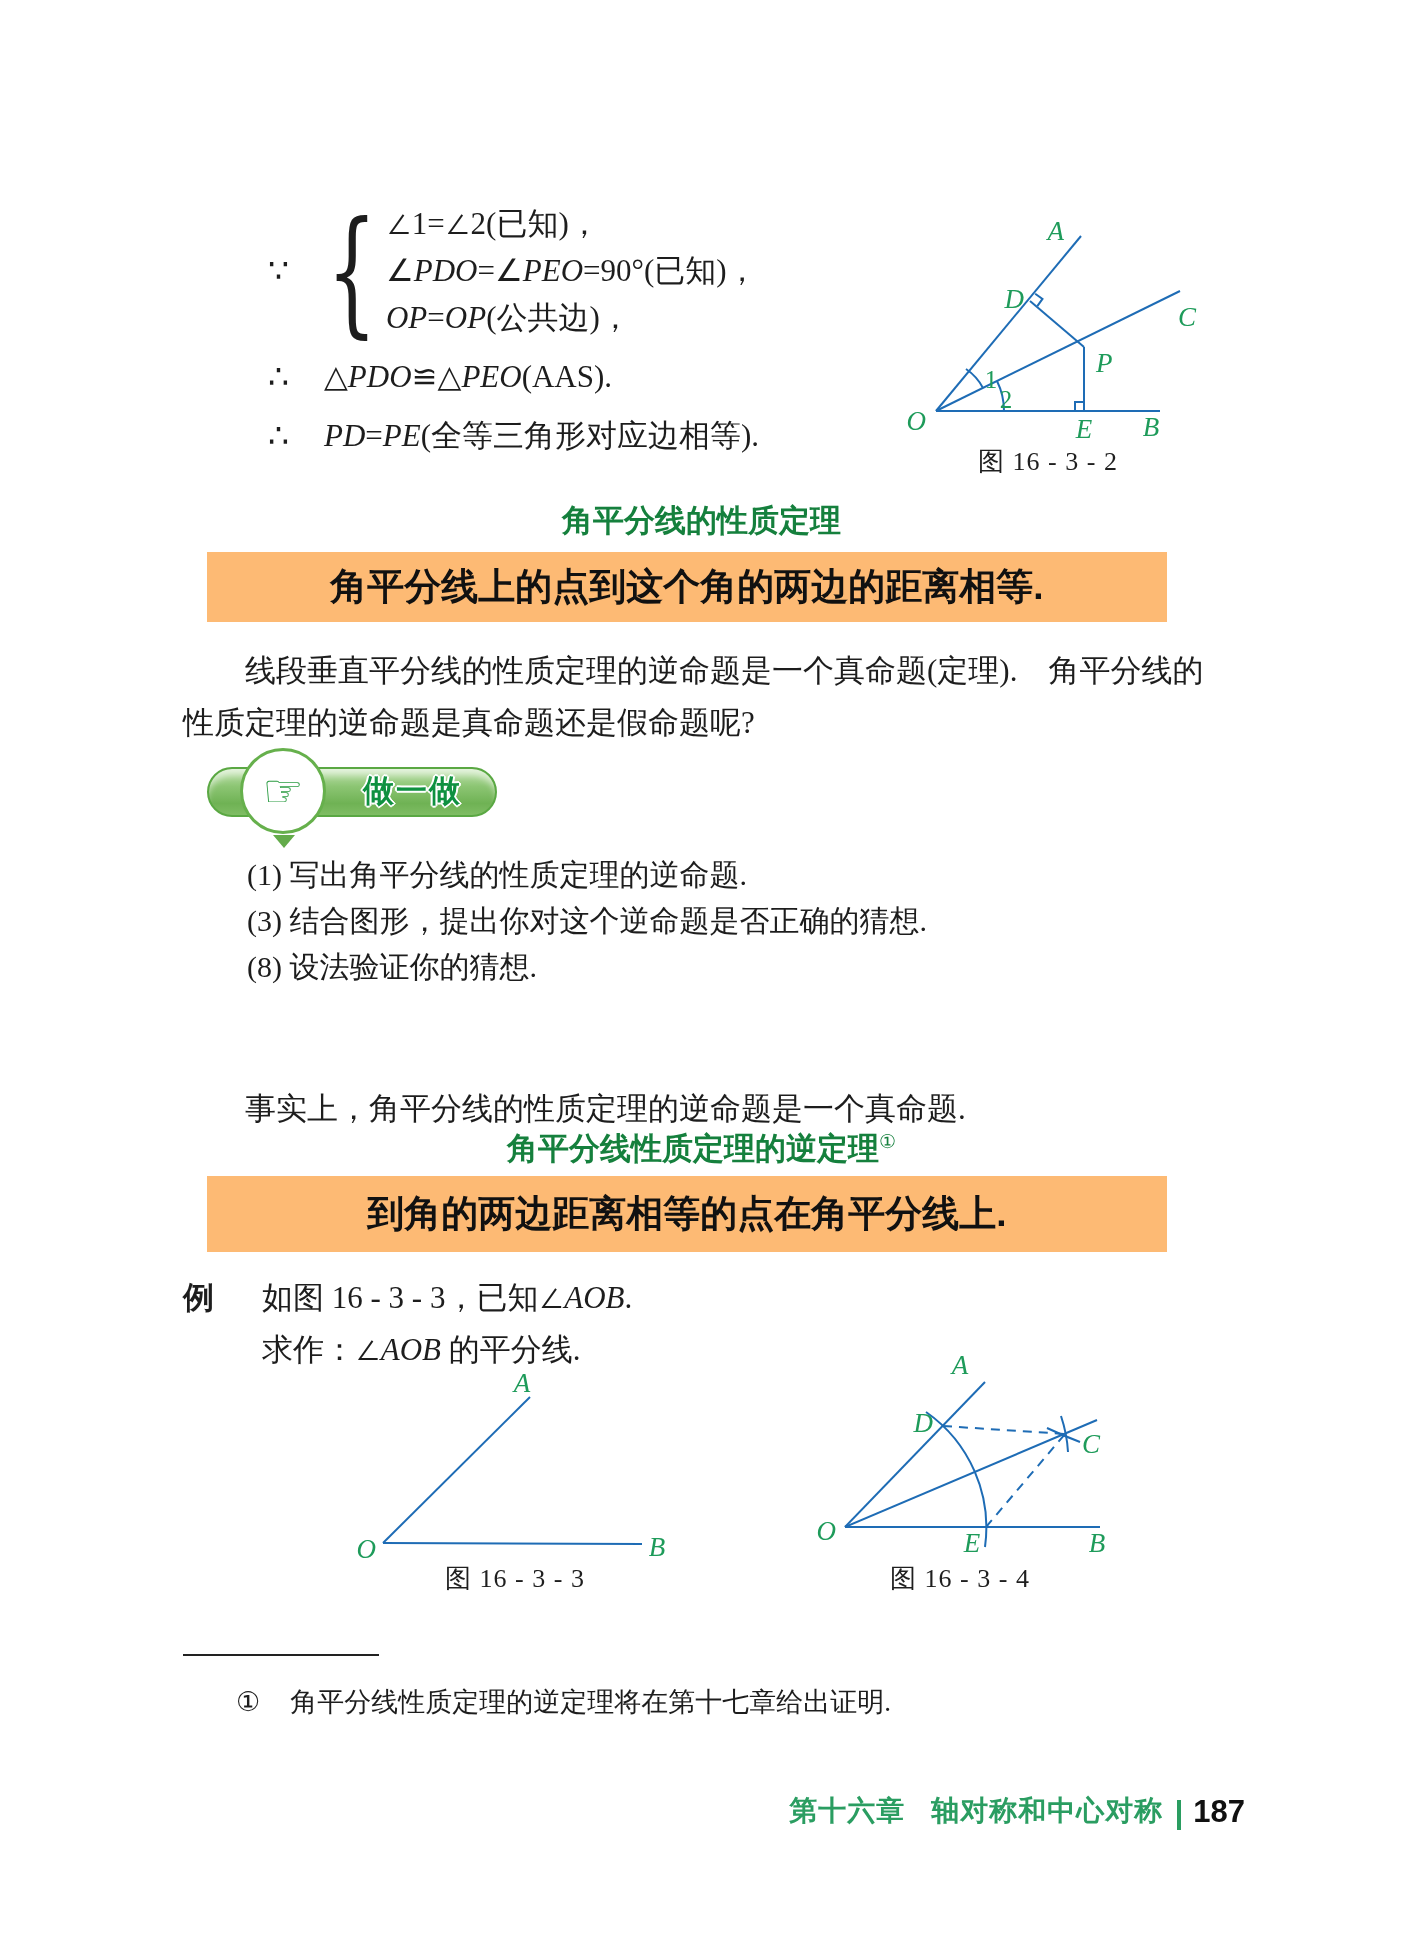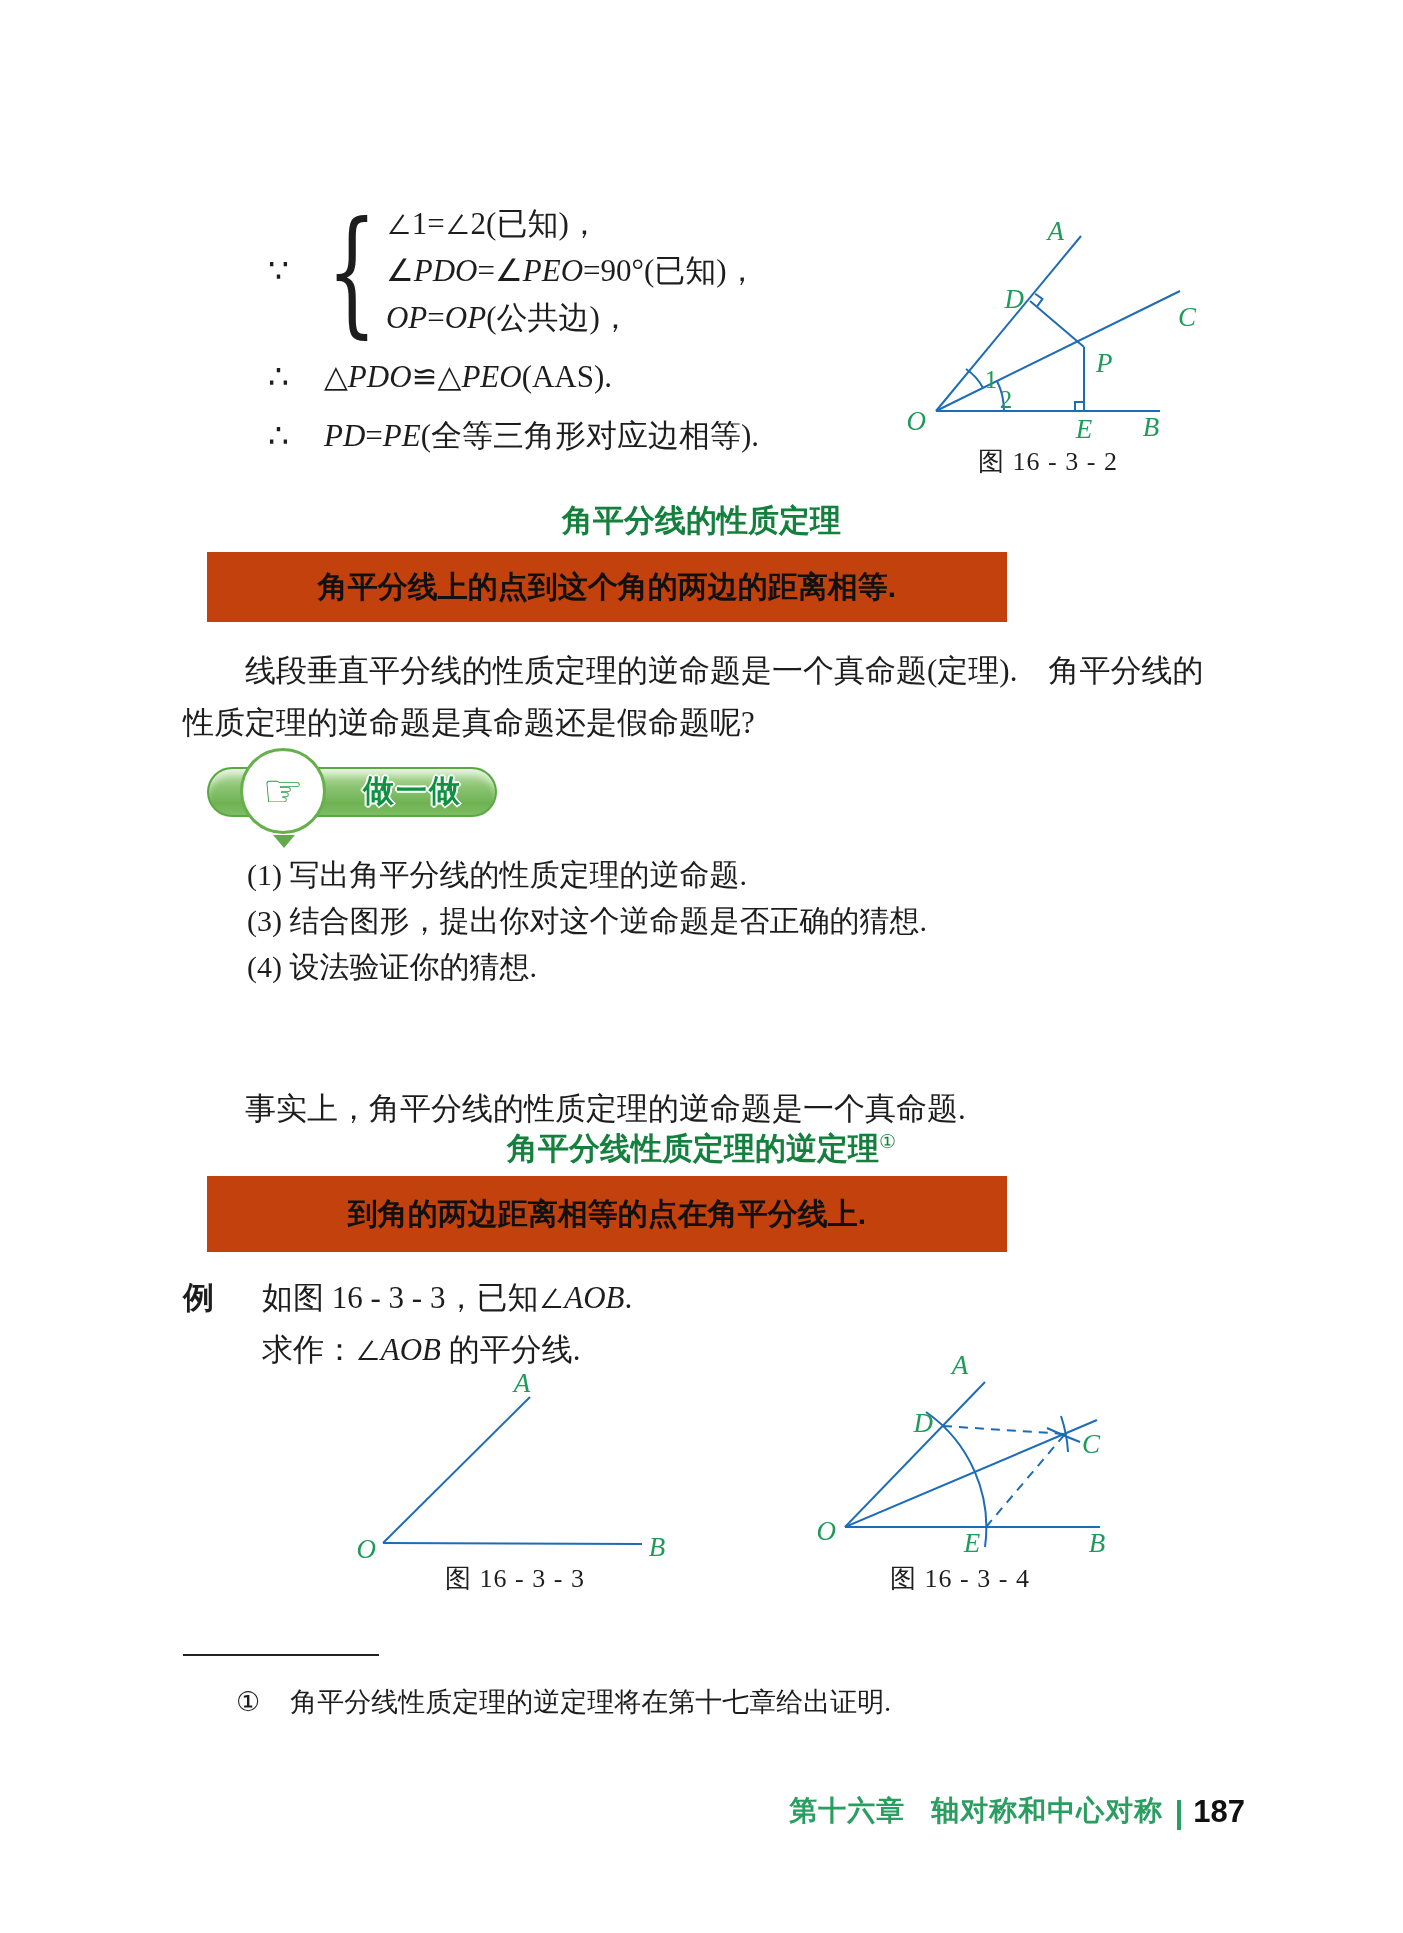--- a/index.html
+++ b/index.html
@@ -24,22 +24,22 @@
   .fig{position:absolute;}
   .fig svg{display:block;}
   .fig text{font-family:"Liberation Serif",serif;}
   .fig .lab{font-style:italic;font-size:27px;fill:#1e9b5a;}
   .fig .num{font-style:normal;font-size:25px;fill:#1e9b5a;}
   .fig .cap{font-style:normal;font-size:26px;fill:#1f1f1f;letter-spacing:1px;}
   
   .h-center{position:absolute;left:0;width:100%;text-align:center;
     font-family:"Liberation Sans",sans-serif;font-weight:bold;font-size:31px;color:#15803d;}
   .h-center sup{font-size:19px;font-weight:normal;}
-  .greenbox{position:absolute;left:207px;width:800px;background:#c2410c;
-    font-family:"Liberation Sans",sans-serif;font-weight:bold;font-size:30px;color:#111;
+  .greenbox{position:absolute;left:207px;width:960px;background:#fdba74;
+    font-family:"Liberation Sans",sans-serif;font-weight:bold;font-size:37px;color:#111;
     text-align:center;}
   
   .para{position:absolute;left:183px;width:1058px;font-size:31px;line-height:52px;}
   .indent{text-indent:2em;}
   .list{position:absolute;left:247px;font-size:30px;line-height:46px;}
   
   .example{position:absolute;left:183px;top:1272px;font-size:31px;line-height:52px;}
   .ex-row{display:flex;}
   .ex-label{font-family:"Liberation Sans",sans-serif;font-weight:bold;width:79px;flex:0 0 auto;}
   
@@ -133,21 +133,21 @@
     <div class="badge-circle">
       <span class="badge-hand">☞</span>
     </div>
     <div class="badge-tri"></div>
     <div class="badge-label">做一做</div>
   </div>
 
   <div class="list" style="top:852px;">
     <div>(1) 写出角平分线的性质定理的逆命题.</div>
     <div>(3) 结合图形，提出你对这个逆命题是否正确的猜想.</div>
-    <div>(4) 设法验证你的猜想.</div>
+    <div>(8) 设法验证你的猜想.</div>
   </div>
 
   <div class="para indent" style="top:1083px;">事实上，角平分线的性质定理的逆命题是一个真命题.</div>
 
   <div class="h-center" style="top:1128px;"><span>角平分线性质定理的逆定理</span><sup>①</sup></div>
   <div class="greenbox" style="top:1176px;height:76px;line-height:76px;">到角的两边距离相等的点在角平分线上.</div>
 
   <div class="example">
     <div class="ex-row">
       <span class="ex-label">例</span>

